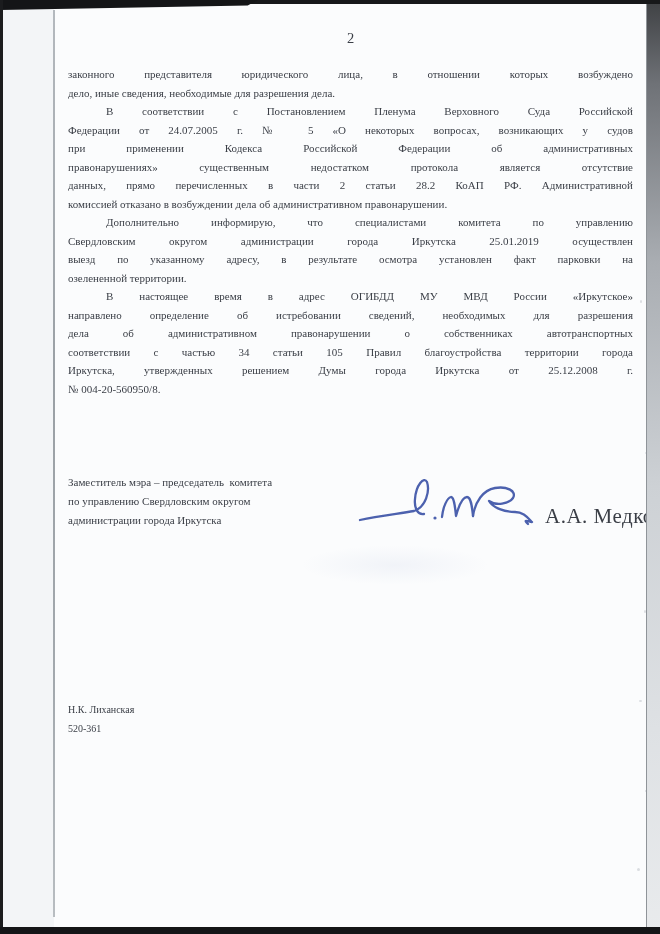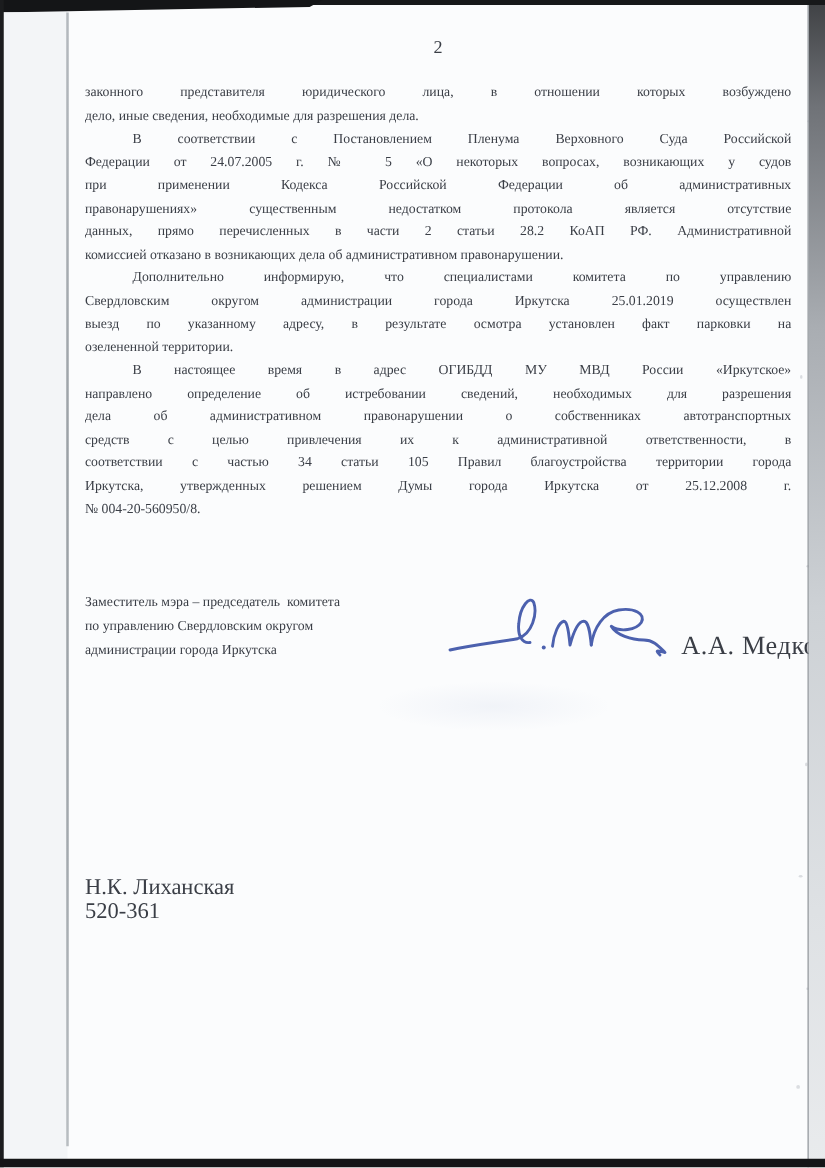--- a/index.html
+++ b/index.html
@@ -30,21 +30,21 @@
   .line{text-align:justify;text-align-last:justify;}
   .line.last{text-align-last:left;font-family:Liberation Serif, serif;}
   .line.indent{text-indent:38px;}
   .sig-block{position:absolute;left:68px;top:473px;font-size:11px;line-height:19px;
     white-space:pre-wrap;z-index:2;}
   .signature-svg{position:absolute;left:356px;top:473px;z-index:3;}
   .signature-svg path{fill:none;stroke:var(--sig-blue,#4c61ae);stroke-width:2.3;
     stroke-linecap:round;stroke-linejoin:round;}
   .signature-svg circle{fill:var(--sig-blue,#4c61ae);}
   .signer-name{position:absolute;left:545px;top:504px;font-size:21px;letter-spacing:.5px;z-index:2;}
-  .footer{position:absolute;left:68px;top:700px;font-size:18px;line-height:19px;z-index:2;}
+  .footer{position:absolute;left:68px;top:700px;font-size:10px;line-height:19px;z-index:2;}
   
   .noise{position:absolute;border-radius:50%;background:#6b7480;opacity:.22;z-index:1;}
   .ghost{position:absolute;left:300px;top:545px;width:190px;height:40px;border-radius:50%;
     background:radial-gradient(ellipse,rgba(120,140,190,.08),rgba(120,140,190,0) 70%);z-index:1;}
 </style>
 </head>
 <body>
 
 <div class="page">
   <div class="left-tint"></div>
@@ -57,33 +57,32 @@
       <div>
         <div class="line">законного представителя юридического лица, в отношении которых возбуждено</div>
         <div class="line last">дело, иные сведения, необходимые для разрешения дела.</div>
       </div>
       <div>
         <div class="line indent">В соответствии с Постановлением Пленума Верховного Суда Российской</div>
         <div class="line">Федерации от 24.07.2005 г. № 5 «О некоторых вопросах, возникающих у судов</div>
         <div class="line">при применении Кодекса Российской Федерации об административных</div>
         <div class="line">правонарушениях» существенным недостатком протокола является отсутствие</div>
         <div class="line">данных, прямо перечисленных в части 2 статьи 28.2 КоАП РФ. Административной</div>
-        <div class="line last">комиссией отказано в возникающих дела об административном правонарушении.</div>
+        <div class="line last">комиссией отказано в возбуждении дела об административном правонарушении.</div>
       </div>
       <div>
         <div class="line indent">Дополнительно информирую, что специалистами комитета по управлению</div>
         <div class="line">Свердловским округом администрации города Иркутска 25.01.2019 осуществлен</div>
         <div class="line">выезд по указанному адресу, в результате осмотра установлен факт парковки на</div>
         <div class="line last">озелененной территории.</div>
       </div>
       <div>
         <div class="line indent">В настоящее время в адрес ОГИБДД МУ МВД России «Иркутское»</div>
         <div class="line">направлено определение об истребовании сведений, необходимых для разрешения</div>
         <div class="line">дела об административном правонарушении о собственниках автотранспортных</div>
-        <div class="line">средств с целью привлечения их к административной ответственности, в</div>
         <div class="line">соответствии с частью 34 статьи 105 Правил благоустройства территории города</div>
         <div class="line">Иркутска, утвержденных решением Думы города  Иркутска от 25.12.2008 г.</div>
         <div class="line last">№ 004-20-560950/8.</div>
       </div>
     </div>
 
   <div class="sig-block"><div>Заместитель мэра – председатель  комитета</div><div>по управлению Свердловским округом</div><div>администрации города Иркутска</div></div>
 
   <svg class="signature-svg" width="180" height="58" viewBox="0 0 180 58">
     <path d="M4,47 C22,43 40,41 58,38 C70,34 74,18 71,9 C68,3 60,12 59,26 C58,36 62,42 68,41"></path>

